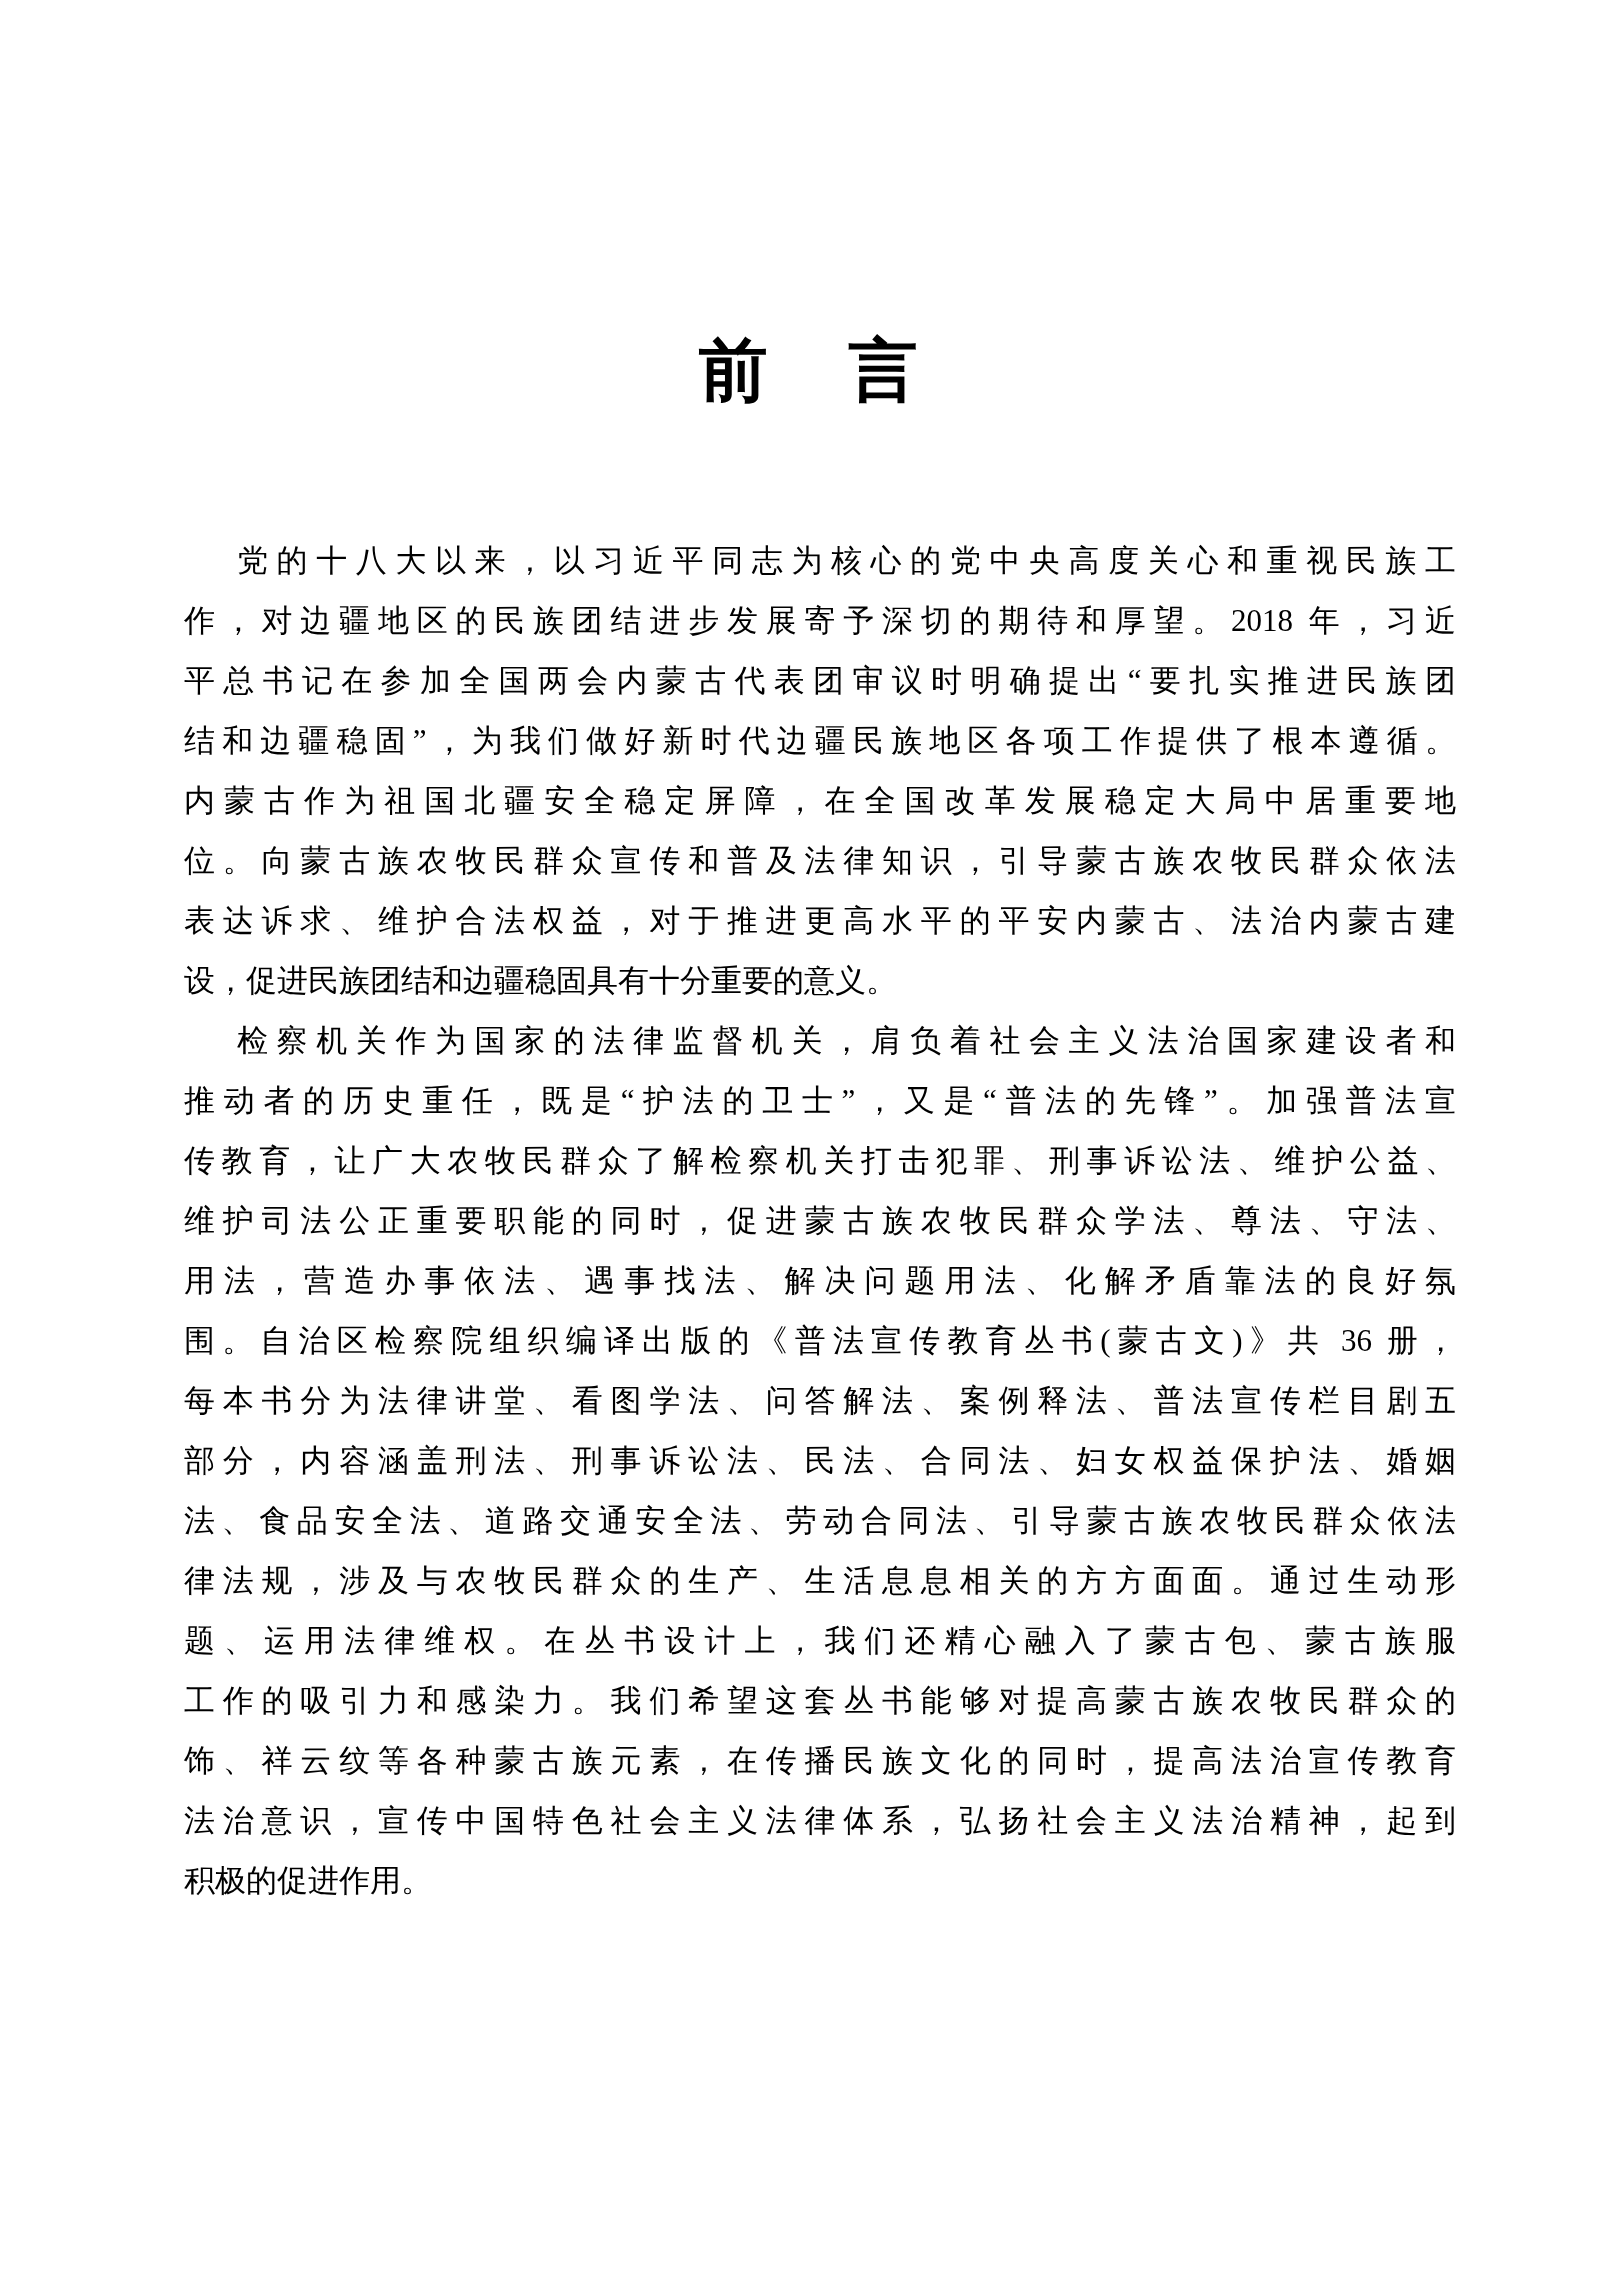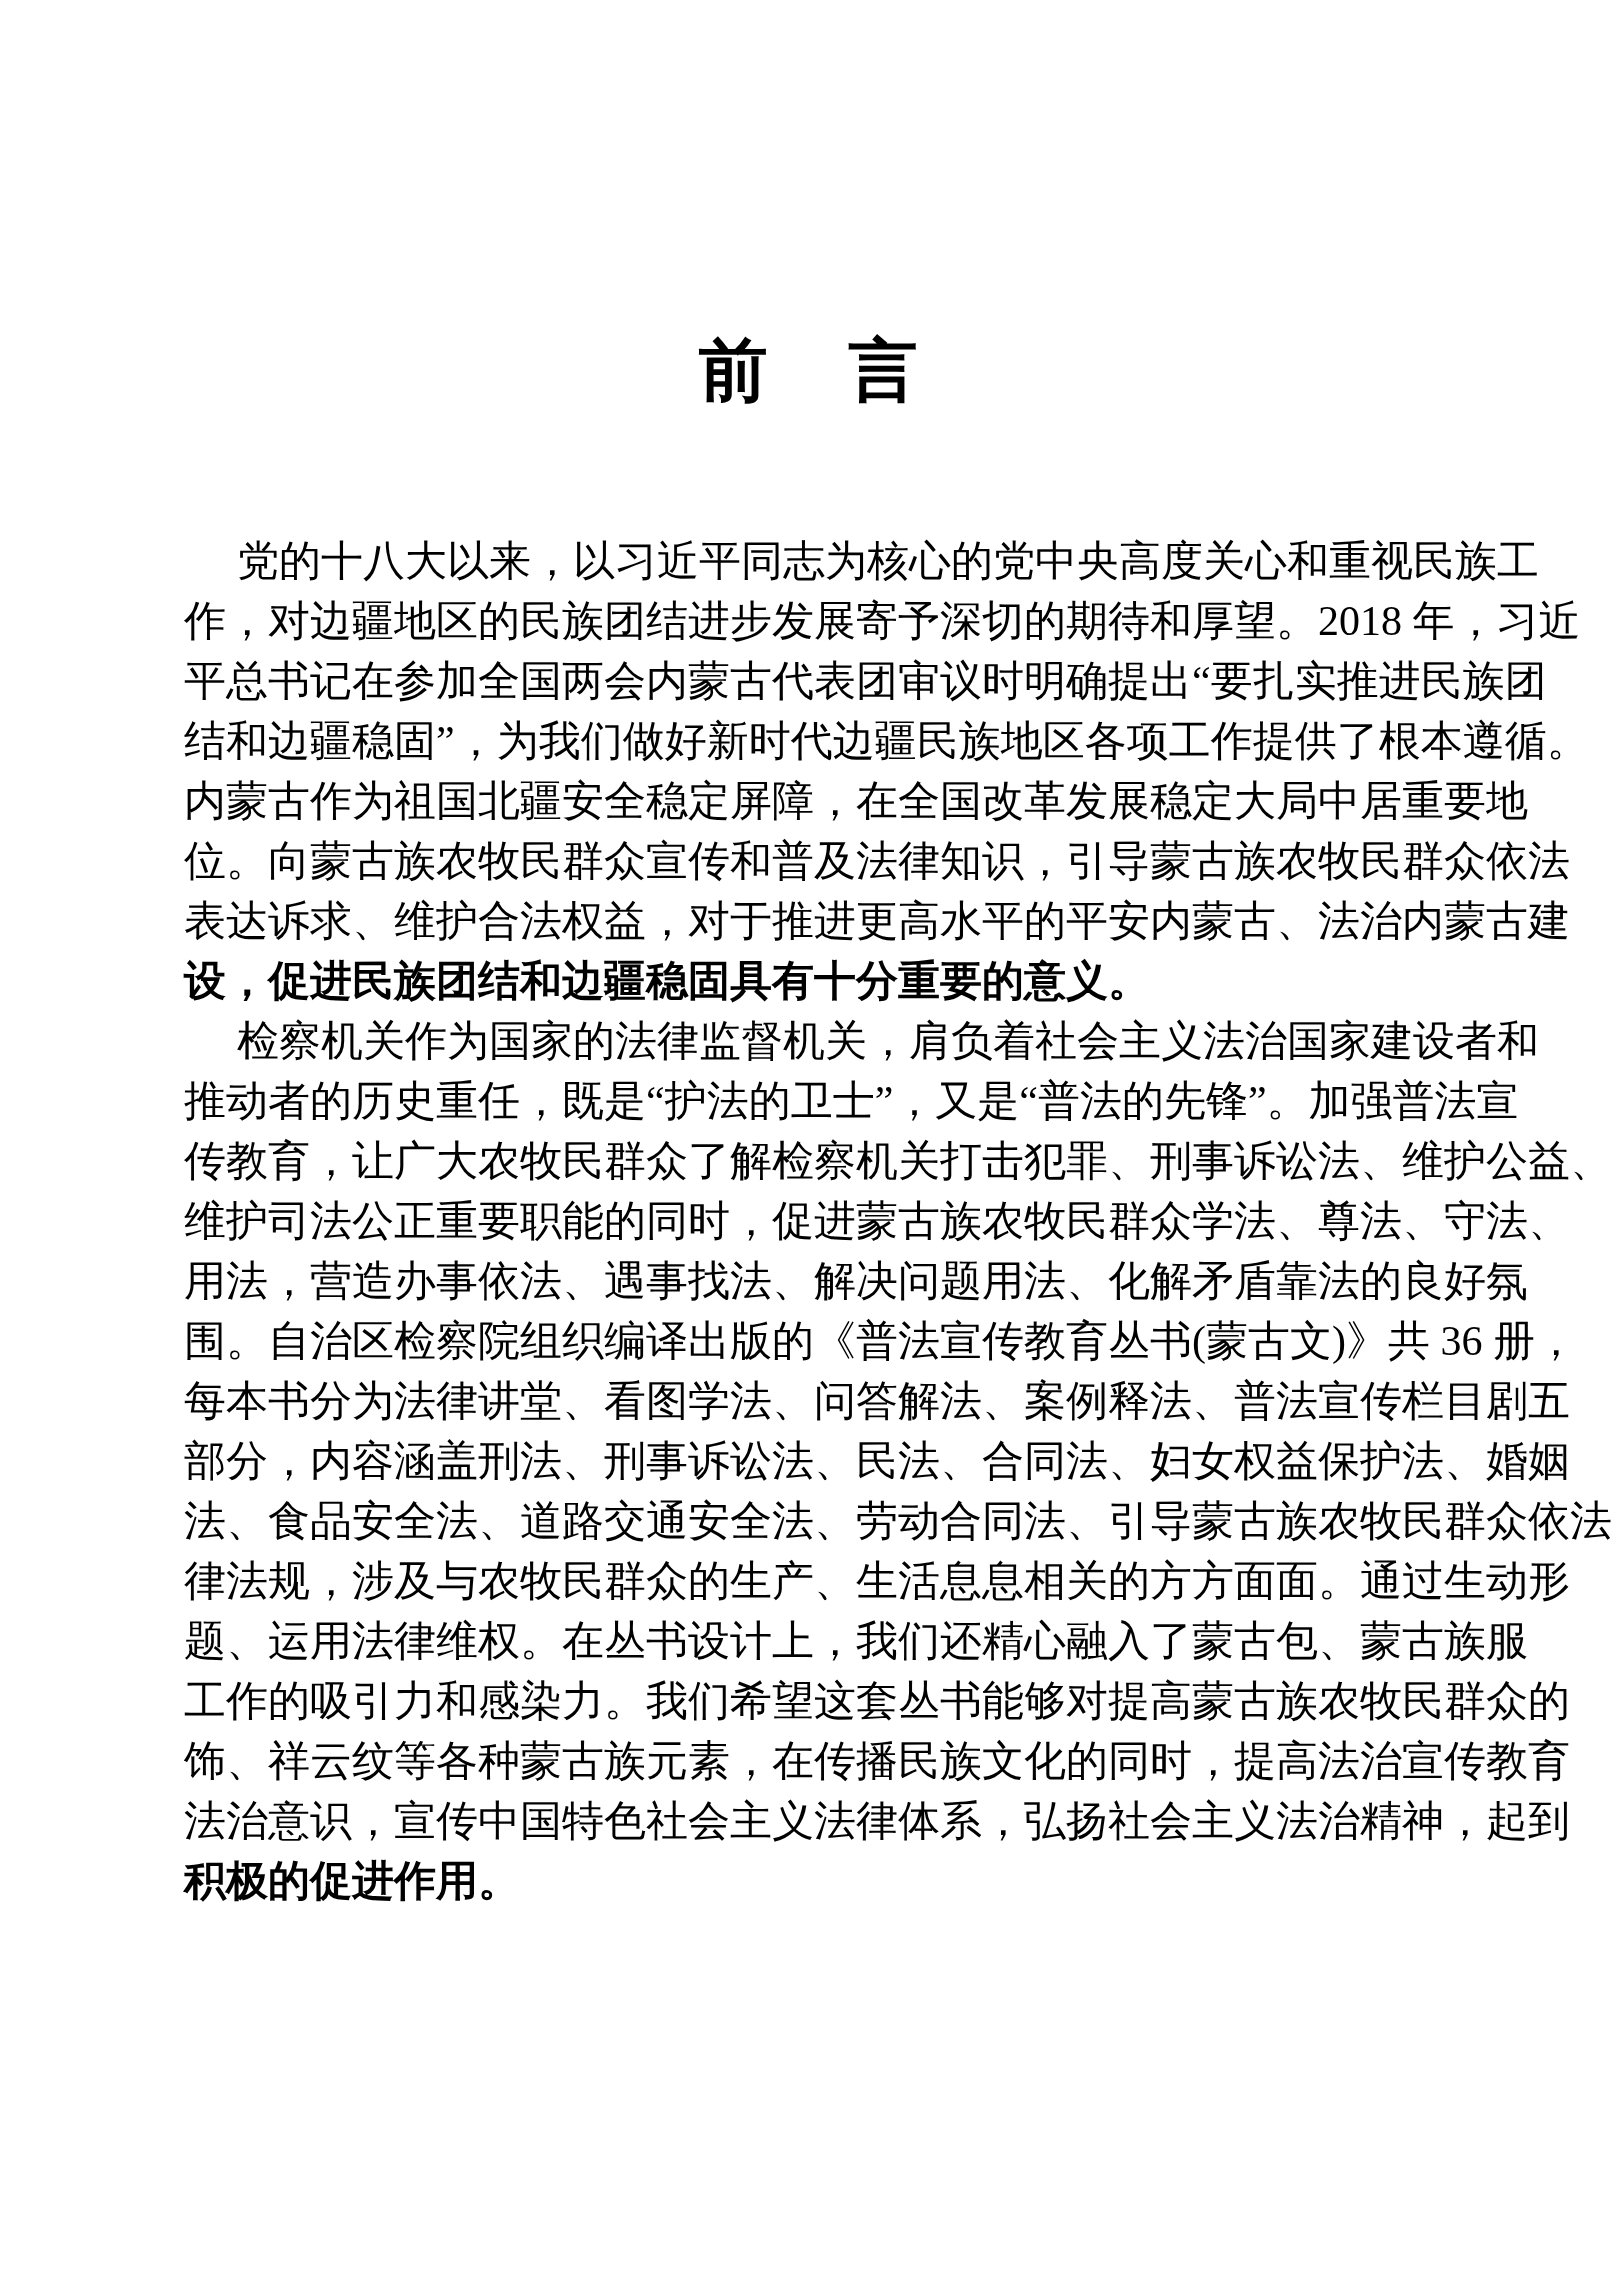--- a/index.html
+++ b/index.html
@@ -27,41 +27,40 @@
     line-height: 88px;
     font-weight: bold;
     letter-spacing: 5.8px;
     white-space: pre;
   }
   .doc-body {
     position: absolute;
     left: 184px;
     top: 531px;
     width: 1272px;
-    font-size: 42px;
+    font-size: 31px;
     line-height: 60px;
   }
   .paragraph {
     margin: 0;
     padding: 0;
   }
   .body-line {
     height: 60px;
     text-align: justify;
     text-align-last: justify;
     text-justify: inter-character;
     white-space: nowrap;
   }
   .body-line.first {
     text-indent: 53px;
   }
   .body-line.last {
     text-align: left;
     text-align-last: left;
-    font-weight: bold;
   }
 </style>
 </head>
 <body>
 
 <div class="page">
   <h1 class="doc-title">前　言</h1>
   <div class="doc-body" id="doc-body">
       <div class="paragraph">
         <div class="body-line first">党的十八大以来，以习近平同志为核心的党中央高度关心和重视民族工</div>

